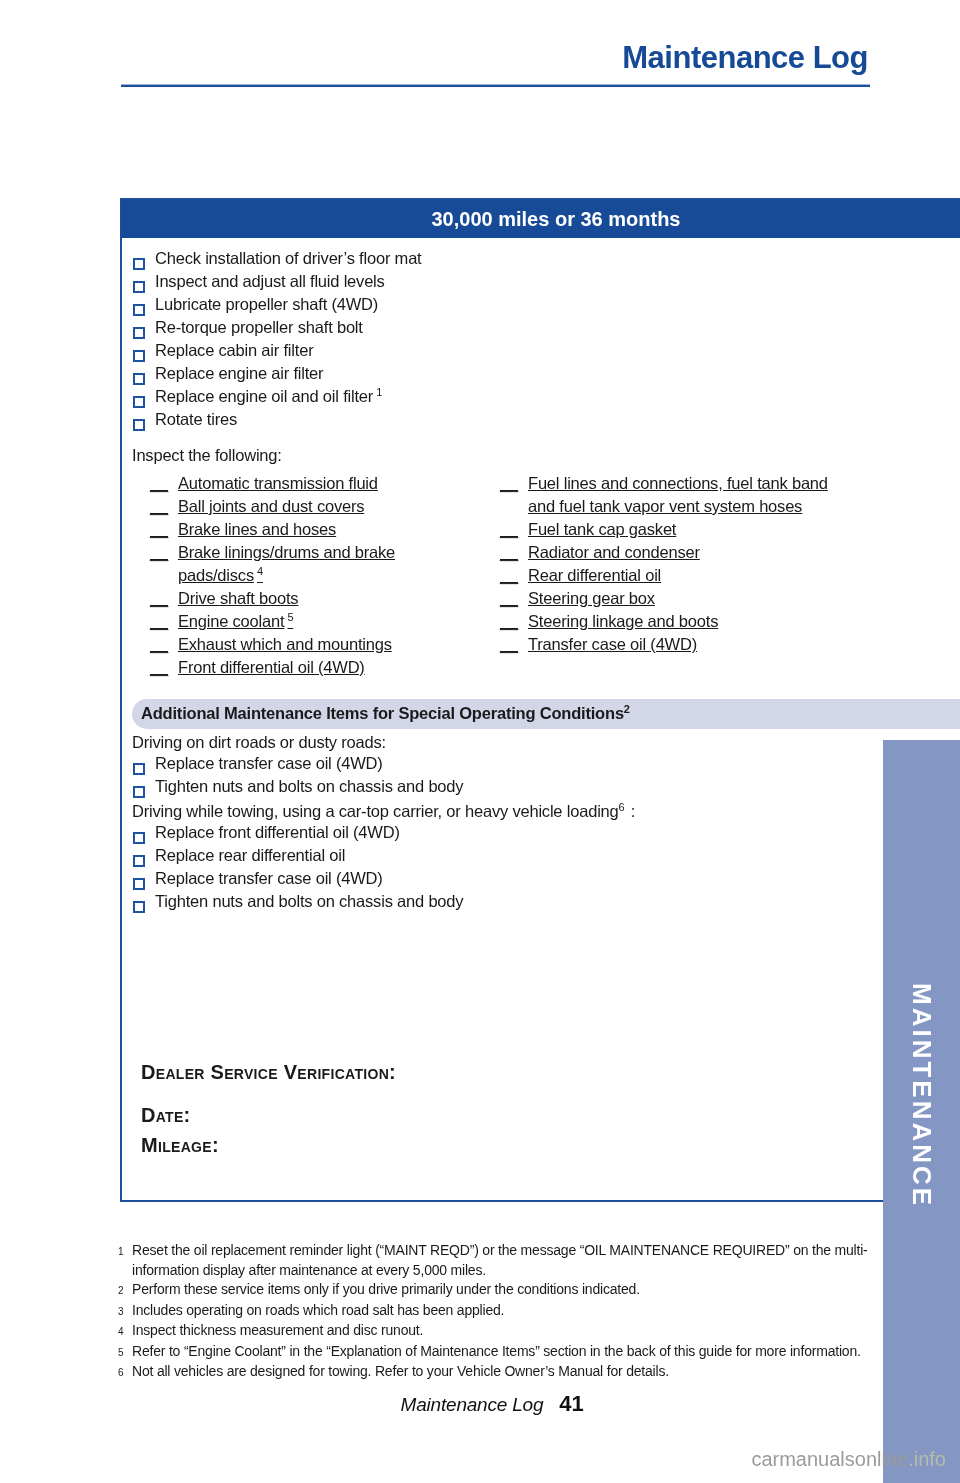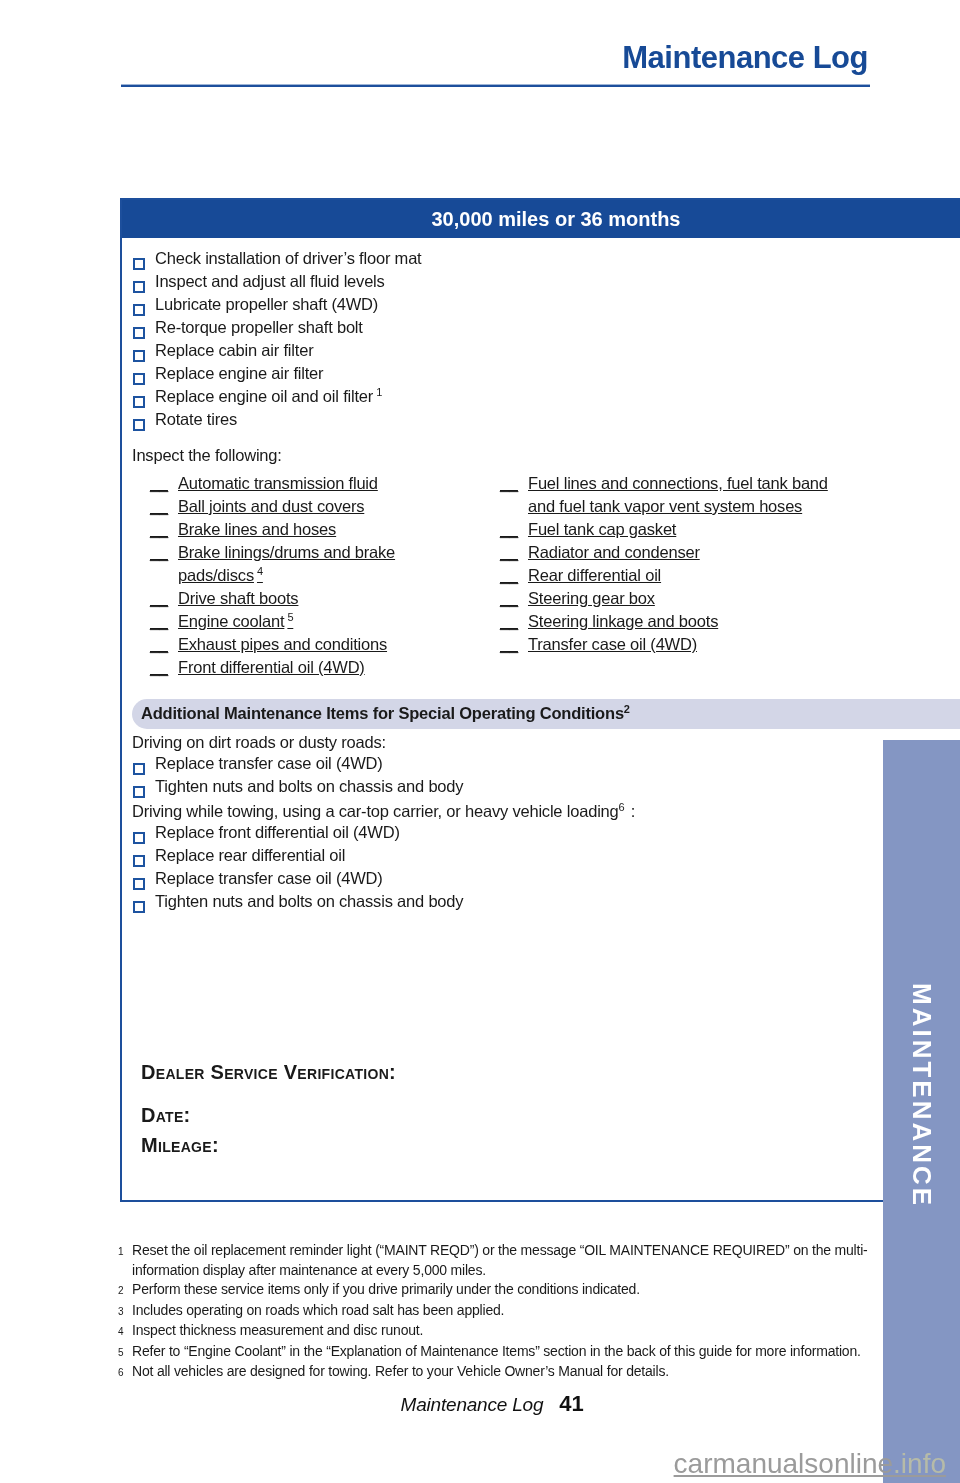--- a/index.html
+++ b/index.html
@@ -73,22 +73,22 @@
     position:absolute; left:883px; top:740px; width:77px; height:743px;
     background:#8496c3;
   }
   .side-tab-text {
     position:absolute; top:243px; left:50%; transform:translateX(-50%);
     writing-mode:vertical-rl; color:#ffffff; font-weight:bold;
     font-size:26px; letter-spacing:3px; white-space:nowrap;
   }
   
   .watermark {
-    position:absolute; top:1448px; right:14px; font-size:28px;
-    letter-spacing:0; z-index:5; color:#9b9b9b;text-decoration:underline;
+    position:absolute; top:1448px; right:14px; font-size:20px;
+    letter-spacing:0; z-index:5; color:#9b9b9b;
   }
   .watermark .wm-suffix { color:#b6bba8; }
 </style>
 </head>
 <body>
 
 <div class="page">
 
   <div class="doc-title">Maintenance Log</div>
   <div class="title-rule"></div>
@@ -171,21 +171,21 @@
               <span class="blank-text"><span>Drive shaft boots</span><sup></sup></span>
             </div>
 
             <div class="blank-row">
               <span class="blank-mark">__</span>
               <span class="blank-text"><span>Engine coolant</span><sup>5</sup></span>
             </div>
 
             <div class="blank-row">
               <span class="blank-mark">__</span>
-              <span class="blank-text"><span>Exhaust pipes and conditions</span><sup></sup></span>
+              <span class="blank-text"><span>Exhaust which and mountings</span><sup></sup></span>
             </div>
 
             <div class="blank-row">
               <span class="blank-mark">__</span>
               <span class="blank-text"><span>Front differential oil (4WD)</span><sup></sup></span>
             </div>
           </div>
         <div class="col-right">
 
             <div class="blank-row">

